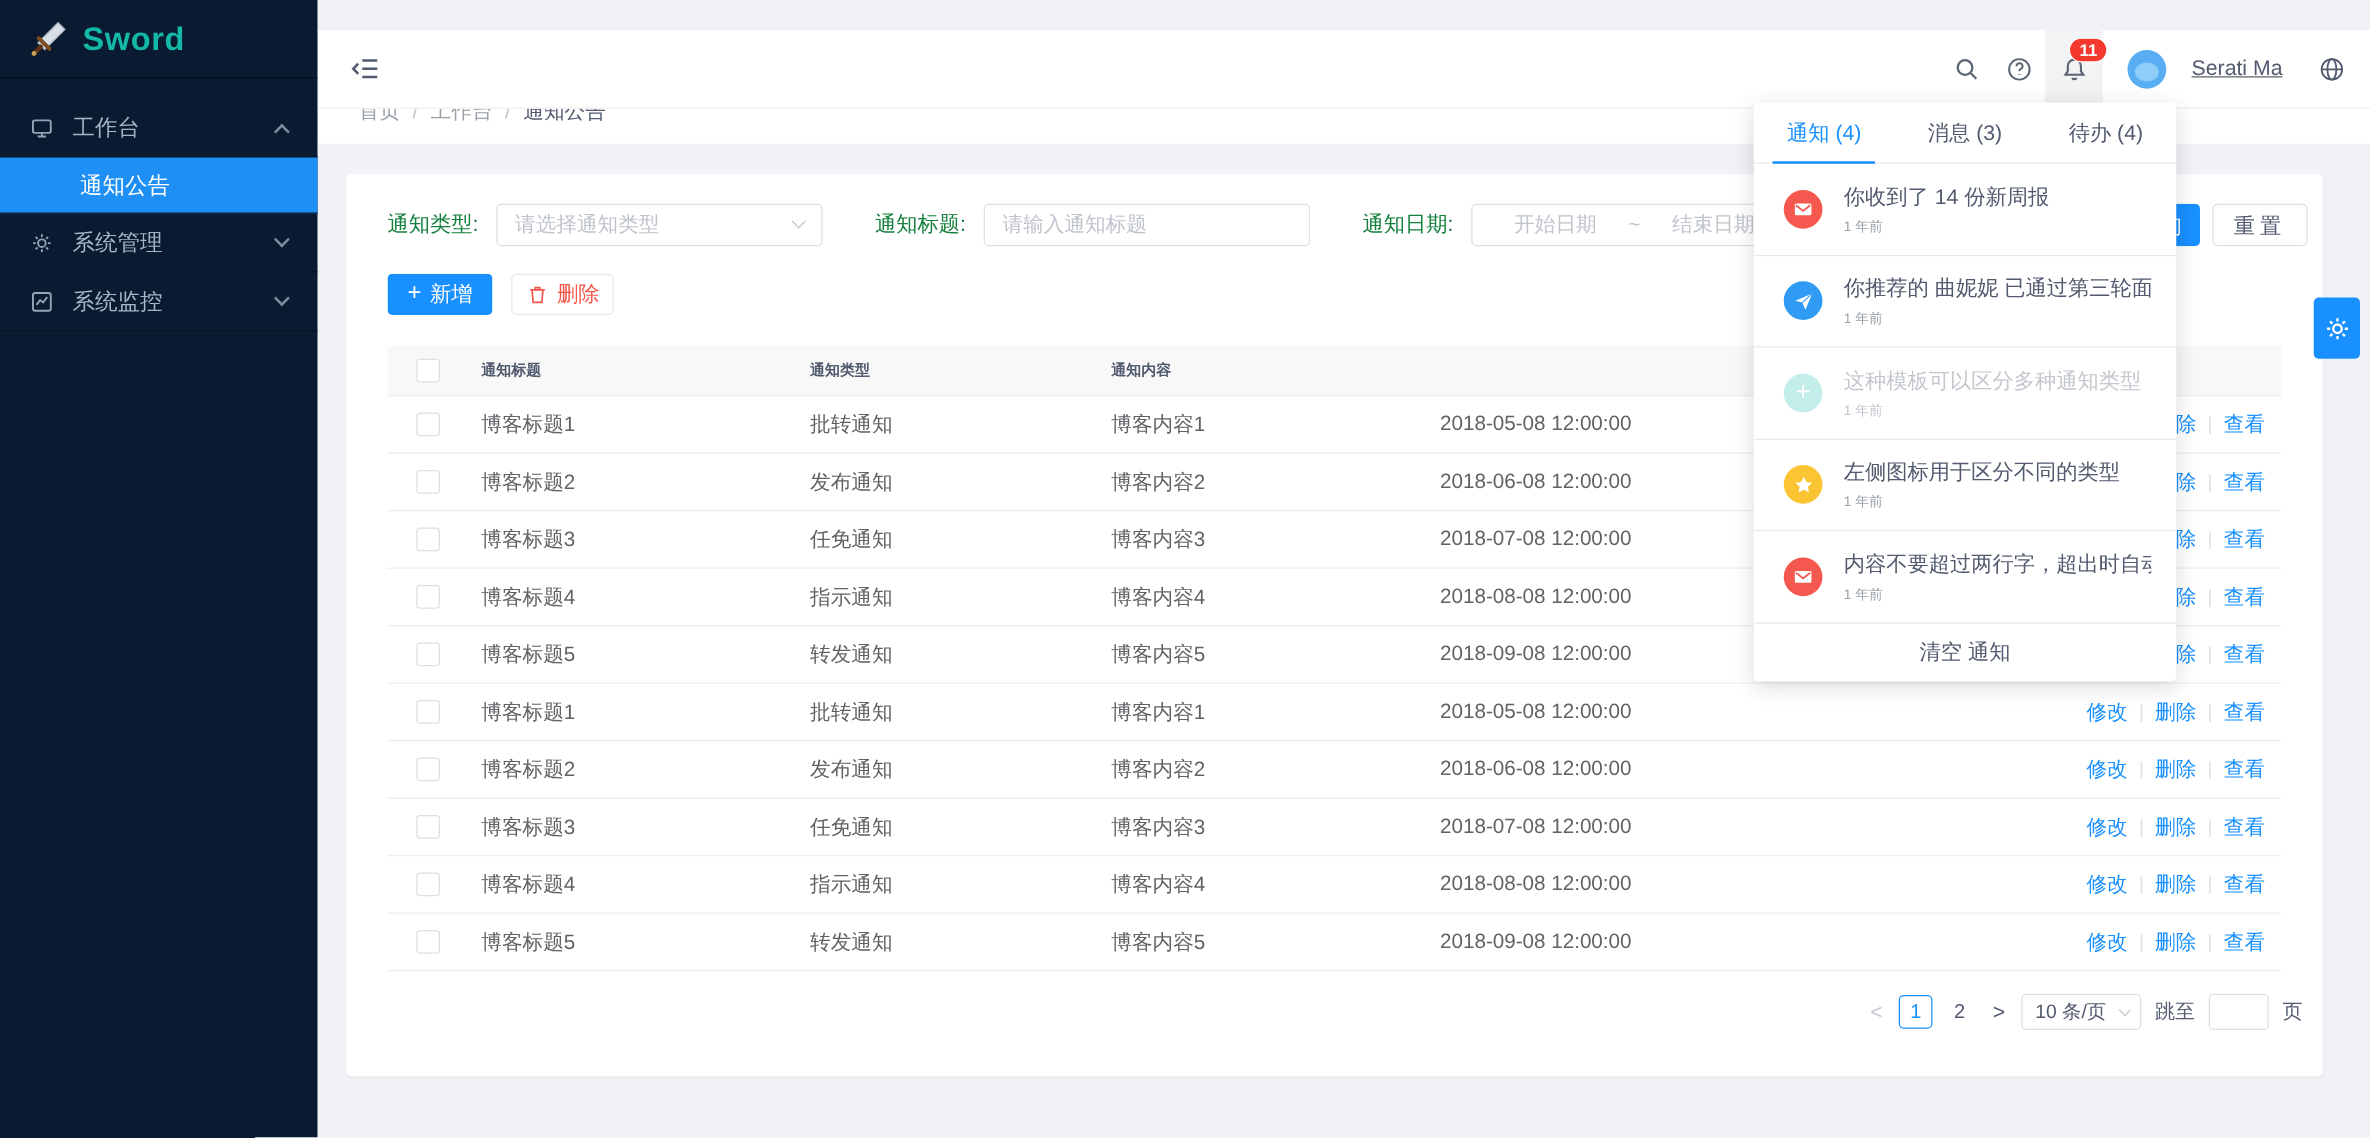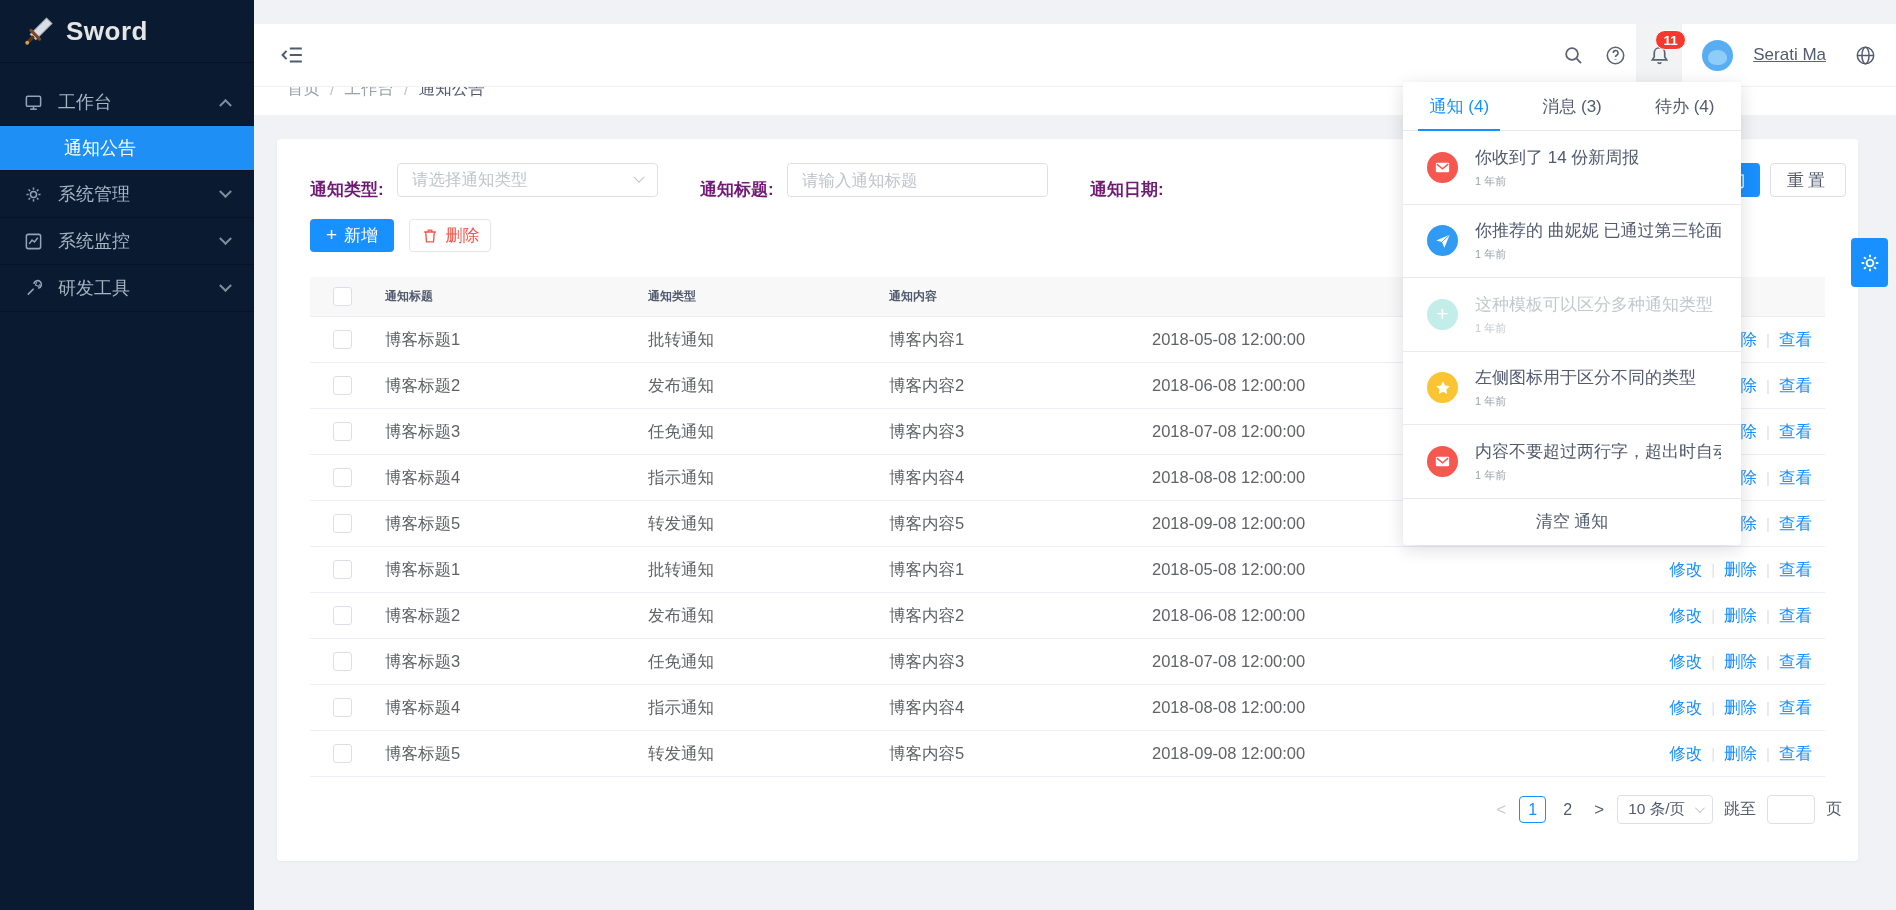--- a/index.html
+++ b/index.html
@@ -5,21 +5,21 @@
   :root{ --accent:#1890ff; --danger:#f5564a; --line:#ebeef5; --txt:#606266; --dark:#515a6e; }
   *{margin:0;padding:0;box-sizing:border-box;}
   html,body{width:1896px;height:910px;overflow:hidden;}
   body{font-family:"Liberation Sans","DejaVu Sans",sans-serif;font-size:16.5px;color:var(--txt);background:#f0f2f5;position:relative;}
   svg{display:block;}
   a{cursor:pointer;text-decoration:none;}
 
   
   .sidebar{position:absolute;left:0;top:0;width:254px;height:910px;background:#0a1a31;z-index:20;}
   .logo{height:63px;display:flex;align-items:center;padding-left:24px;gap:12px;border-bottom:1px solid #071122;}
-  .logo-text{color:#e5e5e5;font-size:26px;font-weight:bold;letter-spacing:.5px;}
+  .logo-text{color:#14b8a6;font-size:26px;font-weight:bold;letter-spacing:.5px;}
   .nav{padding-top:16px;}
   .menu-item{height:47px;display:flex;align-items:center;padding:0 24px;color:#a6b4c4;font-size:18px;cursor:pointer;border-bottom:1px solid #081426;}
   .menu-item .mi-icon{margin-right:15px;color:#93a4b6;display:flex;}
   .menu-item .mi-label{flex:1;}
   .submenu-item{height:45px;display:flex;align-items:center;padding-left:64px;font-size:18px;color:#a6b4c4;cursor:pointer;border-bottom:1px solid #081426;}
   .submenu-item.active{background:#1e90f5;color:#fff;}
   .chev{width:9px;height:9px;border-right:2px solid #7e8c9c;border-bottom:2px solid #7e8c9c;display:inline-block;}
   .chev.up{transform:rotate(-135deg) translate(-2px,-2px);}
   .chev.down{transform:rotate(45deg) translate(-2px,-2px);}
 
@@ -40,21 +40,21 @@
   .crumbbar{position:absolute;left:254px;top:63px;right:0;height:52px;background:#fff;display:flex;align-items:center;padding-left:33px;font-size:16.5px;}
   .crumb{color:#9aa1a9;cursor:pointer;}
   .crumb.current{color:#515a6e;cursor:default;}
   .crumb-sep{color:#c0c4cc;margin:0 10px;}
 
   
   .content{position:absolute;left:254px;top:115px;right:0;bottom:0;background:#f0f2f5;}
   .card{position:absolute;left:23px;top:24px;width:1581px;height:722px;background:#fff;border-radius:4px;box-shadow:0 1px 3px rgba(0,0,0,.04);}
 
   .filter-row{position:absolute;left:33px;top:24px;height:34px;right:33px;}
-  .f-label{position:absolute;top:10px;line-height:34px;font-weight:bold;color:#701a75;font-size:17px;}
+  .f-label{position:absolute;top:0;line-height:34px;font-weight:normal;color:#15803d;font-size:17px;}
   .f-label.l1{left:0;} .f-label.l2{left:390px;} .f-label.l3{left:780px;}
   .f-box{position:absolute;top:0;height:34px;border:1px solid #dcdfe6;border-radius:4px;background:#fff;display:flex;align-items:center;font-size:16.5px;color:#c0c4cc;}
   .f-select{left:87px;width:261px;padding:0 14px;cursor:pointer;align-items:center;}
   .f-select .chev2{margin-left:auto;width:8px;height:8px;border-right:1.6px solid #c0c4cc;border-bottom:1.6px solid #c0c4cc;transform:rotate(45deg) translate(-2px,-2px);}
   .f-input-wrap{left:477px;width:261px;}
   .f-input{border:0;outline:0;width:100%;height:100%;padding:0 14px;font:inherit;font-size:16.5px;color:#515a6e;border-radius:4px;}
   .f-input::placeholder{color:#c0c4cc;}
   .f-date{left:867px;width:261px;padding:0 12px;cursor:pointer;}
   .f-date .dph{flex:1;text-align:center;} .f-date .tilde{color:#c0c4cc;padding:0 4px;}
   .btn{display:inline-flex;align-items:center;justify-content:center;height:34px;border-radius:4px;font-size:17px;cursor:pointer;border:1px solid transparent;}
@@ -148,31 +148,20 @@
       <span class="chev down"></span>
     </div>
     <div class="menu-item">
       <span class="mi-icon">
         <svg width="19" height="19" viewBox="0 0 20 20" fill="none" stroke="currentColor" stroke-width="1.6">
           <rect x="2.5" y="2.5" width="15" height="15" rx="2"></rect>
           <polyline points="5.5,12.5 8.5,8.5 11,10.5 14.5,6"></polyline>
         </svg>
       </span>
       <span class="mi-label">系统监控</span>
-      <span class="chev down"></span>
-    </div>
-    <div class="menu-item">
-      <span class="mi-icon">
-        <svg width="19" height="19" viewBox="0 0 20 20" fill="none" stroke="currentColor" stroke-width="1.7">
-          <path d="M4 16.5l6.2-6.2"></path>
-          <path d="M10.5 4.5a4 4 0 1 1 5 5" stroke-linecap="round"></path>
-          <path d="M13.5 3.2l-1.5 3 3 1.5 2-2" stroke-width="1.2"></path>
-        </svg>
-      </span>
-      <span class="mi-label">研发工具</span>
       <span class="chev down"></span>
     </div>
   </nav>
 </aside>
 
 <header class="topbar">
   <span class="collapse-btn">
     <svg width="24" height="24" viewBox="0 0 22 22" fill="none" stroke="currentColor" stroke-width="1.9">
       <path d="M9 5h11M9 11h11M9 17h11"></path>
         <path d="M6 7.2L2.4 11 6 14.8" fill="none"></path>
@@ -228,20 +217,25 @@
       <span class="f-label l1">通知类型:</span>
       <div class="f-box f-select">
         <span>请选择通知类型</span>
         <span class="chev2"></span>
       </div>
       <span class="f-label l2">通知标题:</span>
       <div class="f-box f-input-wrap">
         <input class="f-input" placeholder="请输入通知标题" style="">
       </div>
       <span class="f-label l3">通知日期:</span>
+      <div class="f-box f-date">
+        <span class="dph">开始日期</span>
+        <span class="tilde">~</span>
+        <span class="dph">结束日期</span>
+      </div>
     </div>
     <button class="btn btn-primary btn-search">查 询</button>
     <button class="btn btn-plain btn-reset">重置</button>
 
     <div class="toolbar">
       <button class="btn btn-primary btn-add">
         <span class="plus">+</span>
         <span>新增</span>
       </button>
       <button class="btn btn-del">

